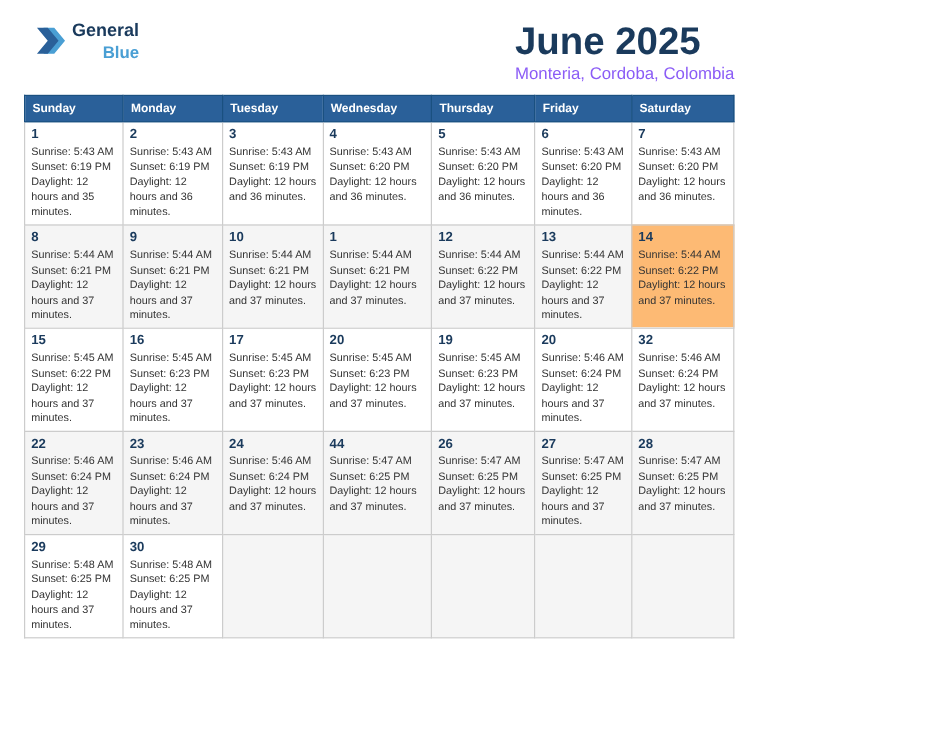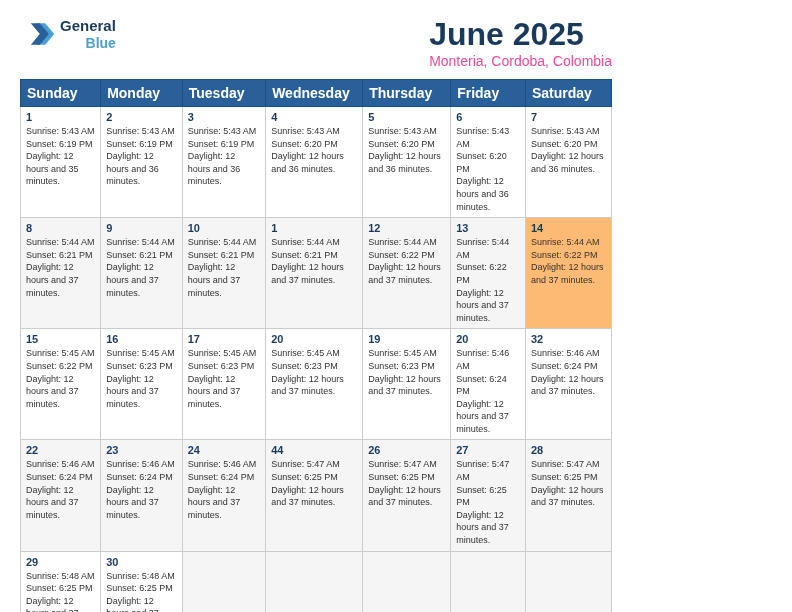--- a/index.html
+++ b/index.html
@@ -33,33 +33,33 @@
     .title-block {
       text-align: left;
     }
     .month-title {
       font-size: 32px;
       font-weight: bold;
       color: #1a3a5c;
     }
     .location {
       font-size: 14px;
-      color: #ec4899;
+      color: #8b5cf6;
     }
     .calendar {
       width: 100%;
       border-collapse: collapse;
       font-size: 9.5px;
     }
     .calendar th {
       background: #2a6099;
       color: #fff;
       text-align: left;
       padding: 5px 6px;
-      font-size: 14px;
+      font-size: 10px;
       font-weight: bold;
       border: 1px solid #1a5080;
     }
     .calendar td {
       border: 1px solid #ccc;
       vertical-align: top;
       padding: 4px 5px;
       width: 108px;
       height: 80px;
       background: #fff;

